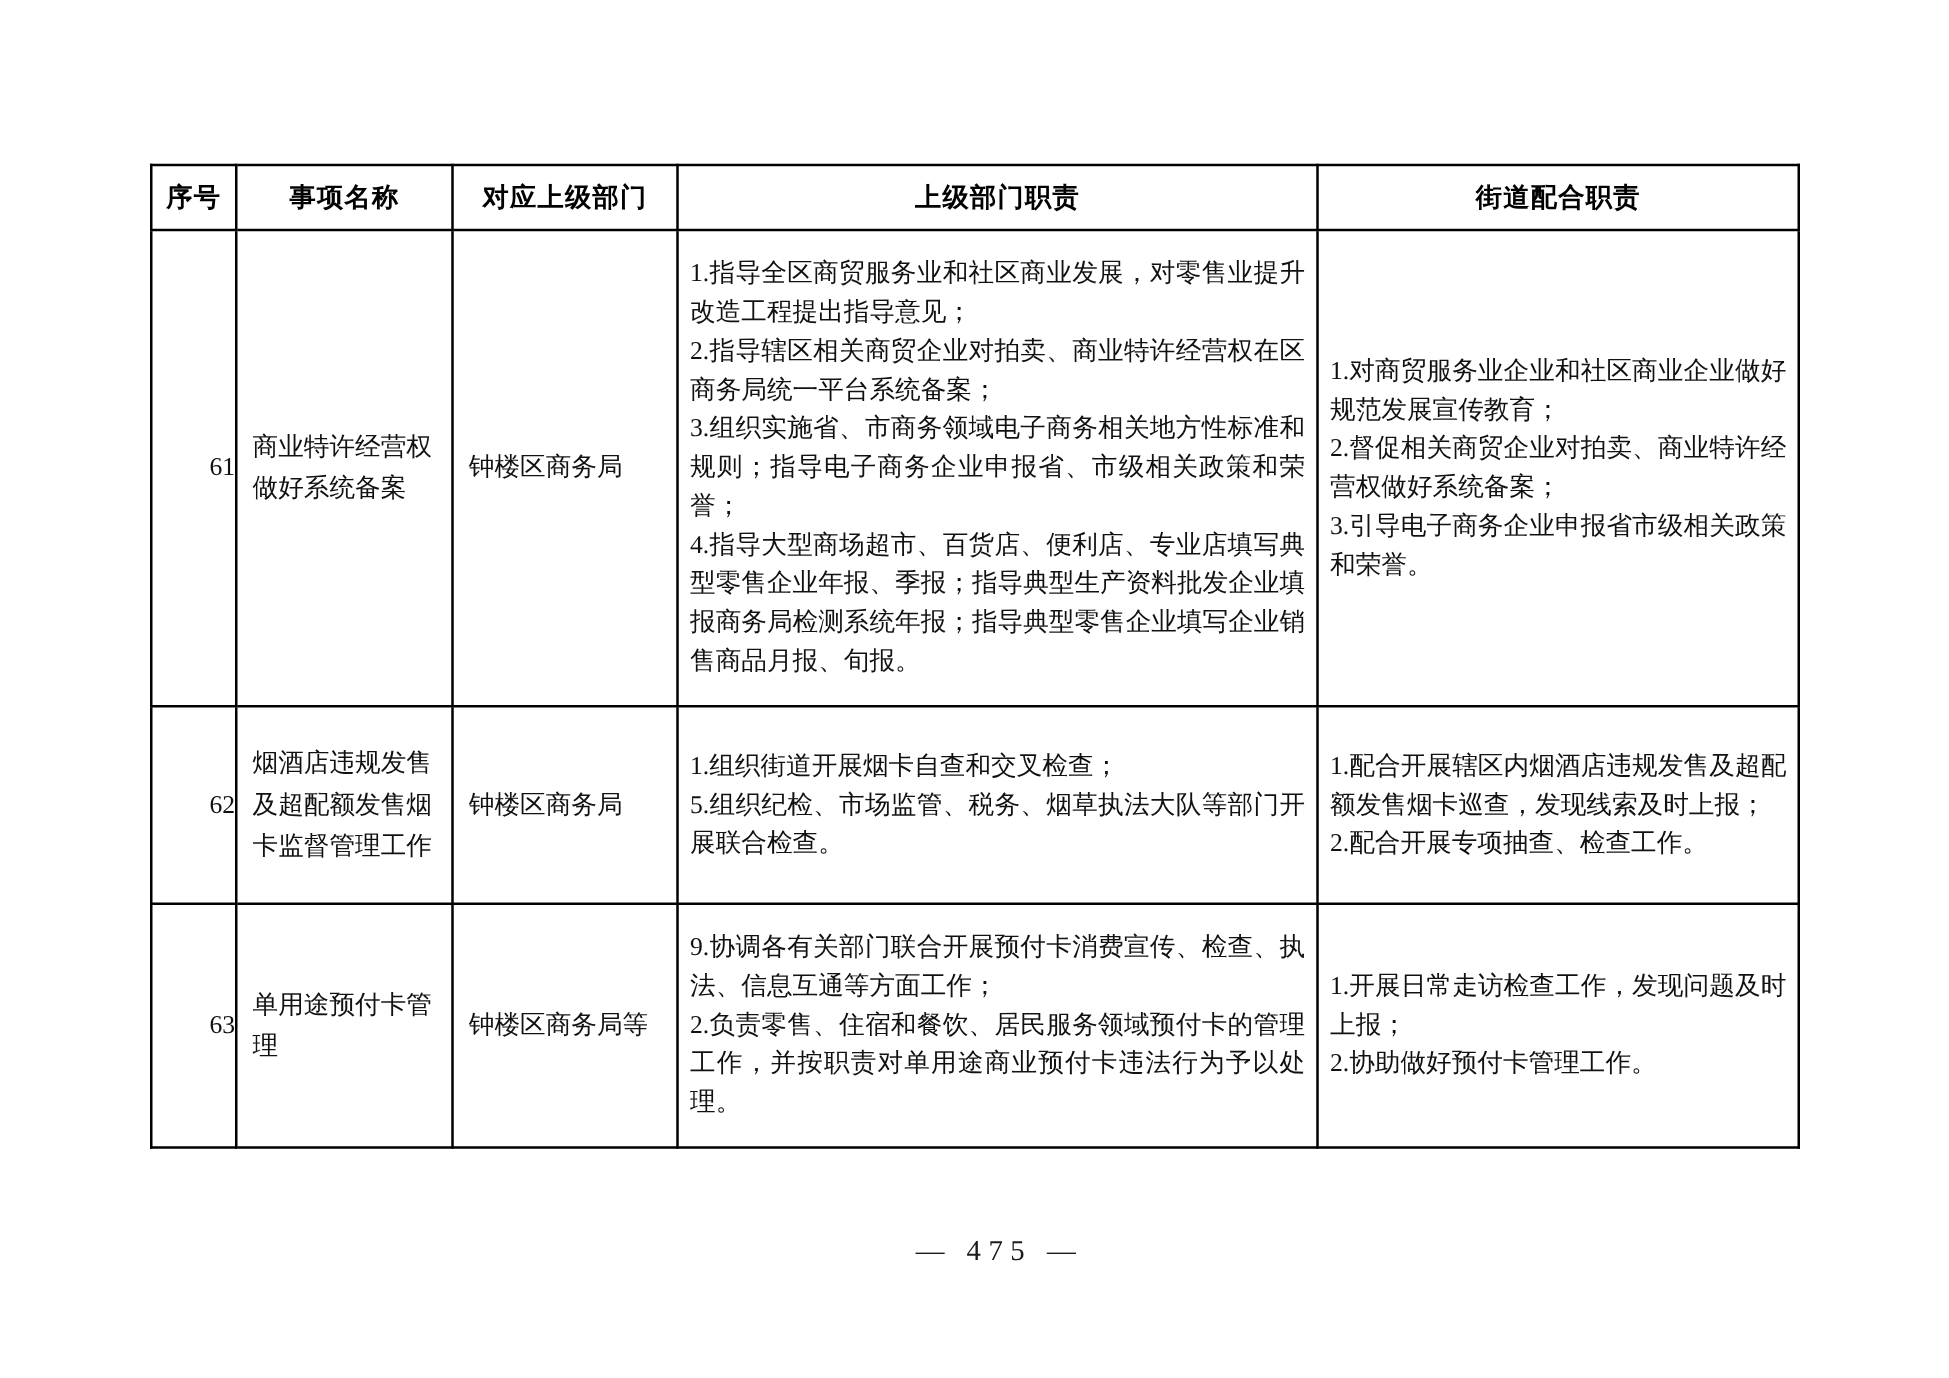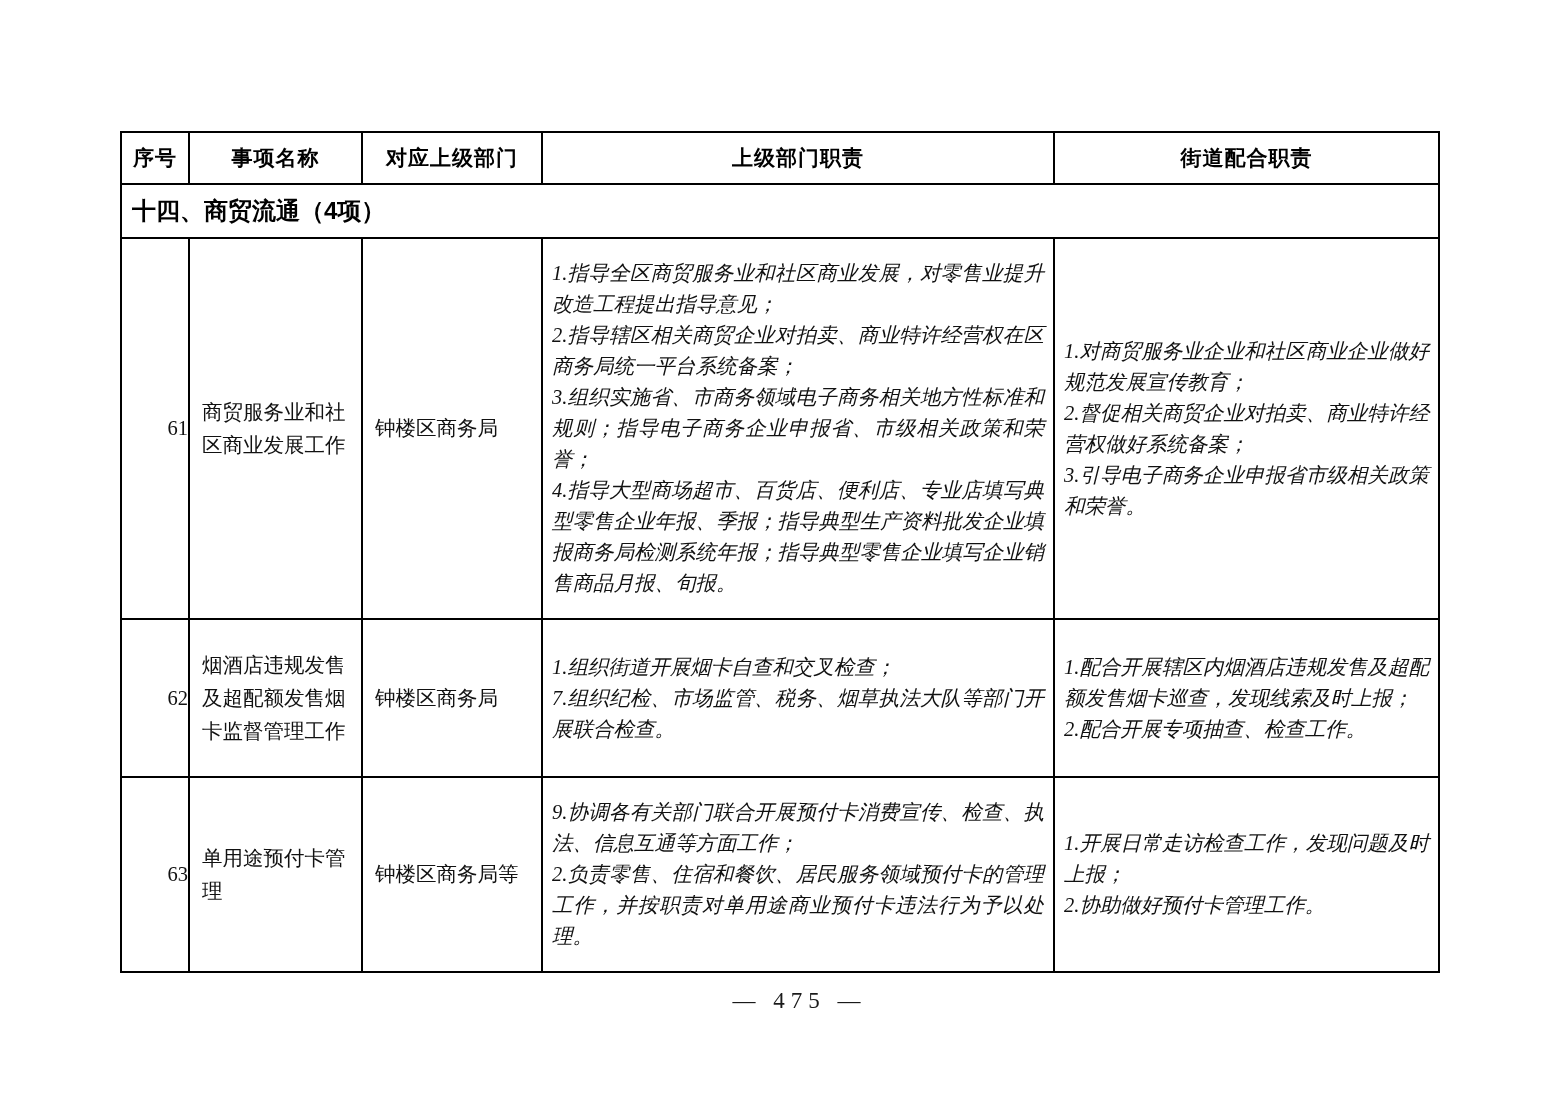--- a/index.html
+++ b/index.html
@@ -55,21 +55,20 @@
   td.c-name, td.c-dept {
     text-align: left;
     padding: 6px 12px;
     line-height: 33px;
   }
   td.c-duty {
     text-align: justify;
     padding: 19px 9px;
     line-height: 31px;
     white-space: pre-line;
-    font-style: italic;
   }
   tr.row-0 { height: 374px; }
   tr.row-1 { height: 158px; }
   tr.row-2 { height: 188px; }
   .page-number {
     position: absolute;
     left: 0; top: 988px;
     width: 1559px;
     text-align: center;
     font-family: "Liberation Serif", serif;
@@ -95,43 +94,40 @@
     <thead>
       <tr class="header-row">
         <th>序号</th>
         <th>事项名称</th>
         <th>对应上级部门</th>
         <th>上级部门职责</th>
         <th>街道配合职责</th>
       </tr>
     </thead>
     <tbody>
-      <tr class="section-row">
-        <td colspan="5">十四、商贸流通（4项）</td>
-      </tr>
 
       <tr class="data-row row-0">
         <td class="c-no">61</td>
-        <td class="c-name">商贸服务业和社区商业发展工作</td>
+        <td class="c-name">商业特许经营权做好系统备案</td>
         <td class="c-dept">钟楼区商务局</td>
         <td class="c-duty">1.指导全区商贸服务业和社区商业发展，对零售业提升改造工程提出指导意见；
 2.指导辖区相关商贸企业对拍卖、商业特许经营权在区商务局统一平台系统备案；
 3.组织实施省、市商务领域电子商务相关地方性标准和规则；指导电子商务企业申报省、市级相关政策和荣誉；
 4.指导大型商场超市、百货店、便利店、专业店填写典型零售企业年报、季报；指导典型生产资料批发企业填报商务局检测系统年报；指导典型零售企业填写企业销售商品月报、旬报。</td>
         <td class="c-duty">1.对商贸服务业企业和社区商业企业做好规范发展宣传教育；
 2.督促相关商贸企业对拍卖、商业特许经营权做好系统备案；
 3.引导电子商务企业申报省市级相关政策和荣誉。</td>
       </tr>
 
       <tr class="data-row row-1">
         <td class="c-no">62</td>
         <td class="c-name">烟酒店违规发售及超配额发售烟卡监督管理工作</td>
         <td class="c-dept">钟楼区商务局</td>
         <td class="c-duty">1.组织街道开展烟卡自查和交叉检查；
-7.组织纪检、市场监管、税务、烟草执法大队等部门开展联合检查。</td>
+5.组织纪检、市场监管、税务、烟草执法大队等部门开展联合检查。</td>
         <td class="c-duty">1.配合开展辖区内烟酒店违规发售及超配额发售烟卡巡查，发现线索及时上报；
 2.配合开展专项抽查、检查工作。</td>
       </tr>
 
       <tr class="data-row row-2">
         <td class="c-no">63</td>
         <td class="c-name">单用途预付卡管理</td>
         <td class="c-dept">钟楼区商务局等</td>
         <td class="c-duty">9.协调各有关部门联合开展预付卡消费宣传、检查、执法、信息互通等方面工作；
 2.负责零售、住宿和餐饮、居民服务领域预付卡的管理工作，并按职责对单用途商业预付卡违法行为予以处理。</td>

